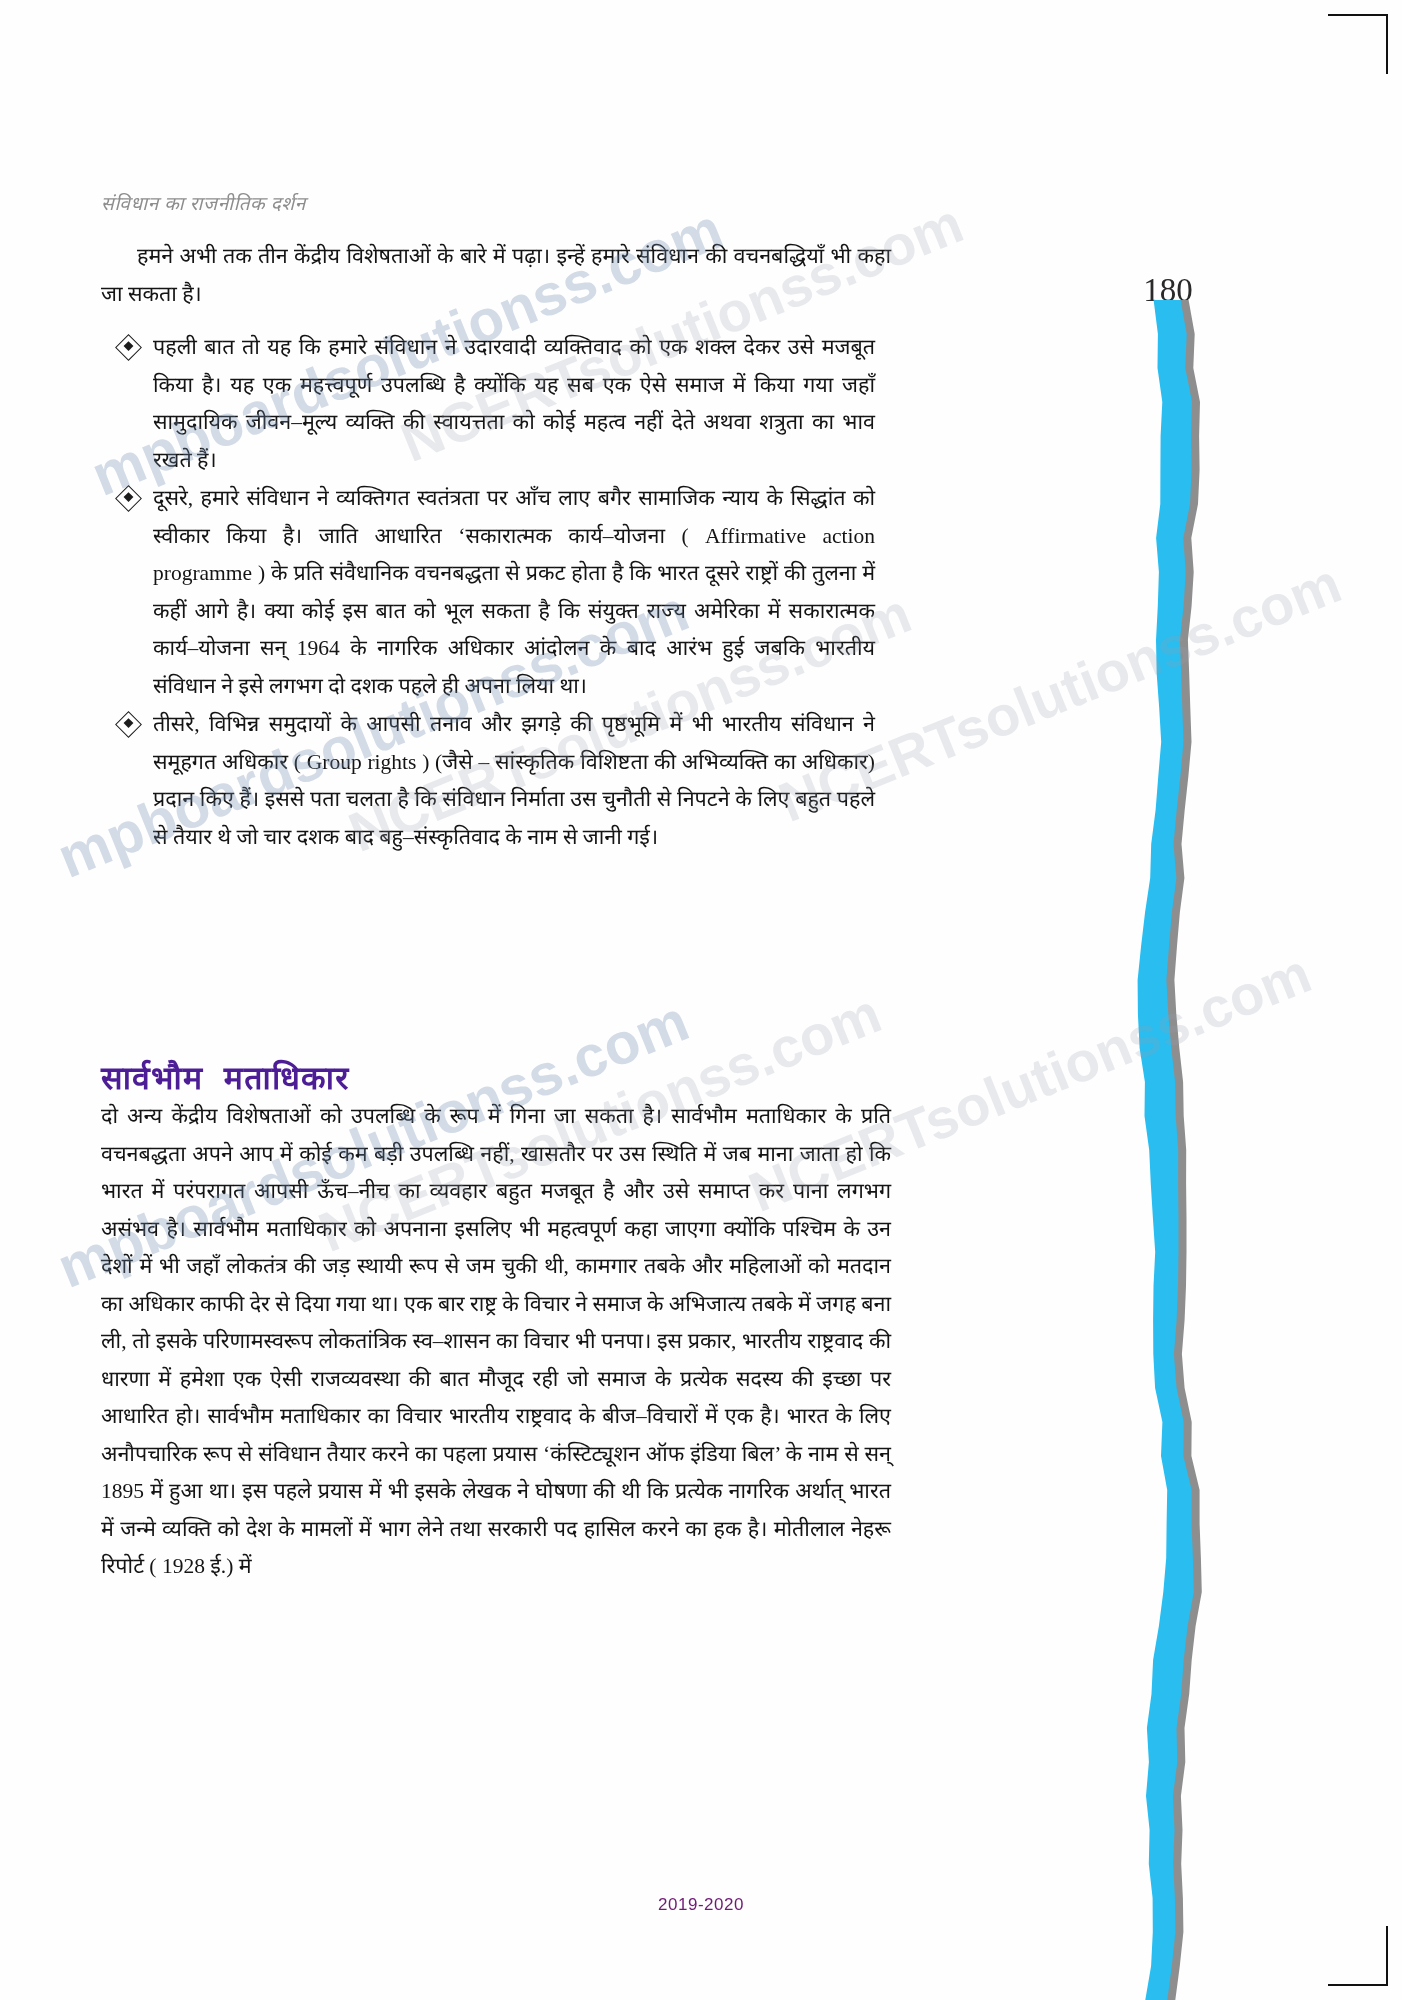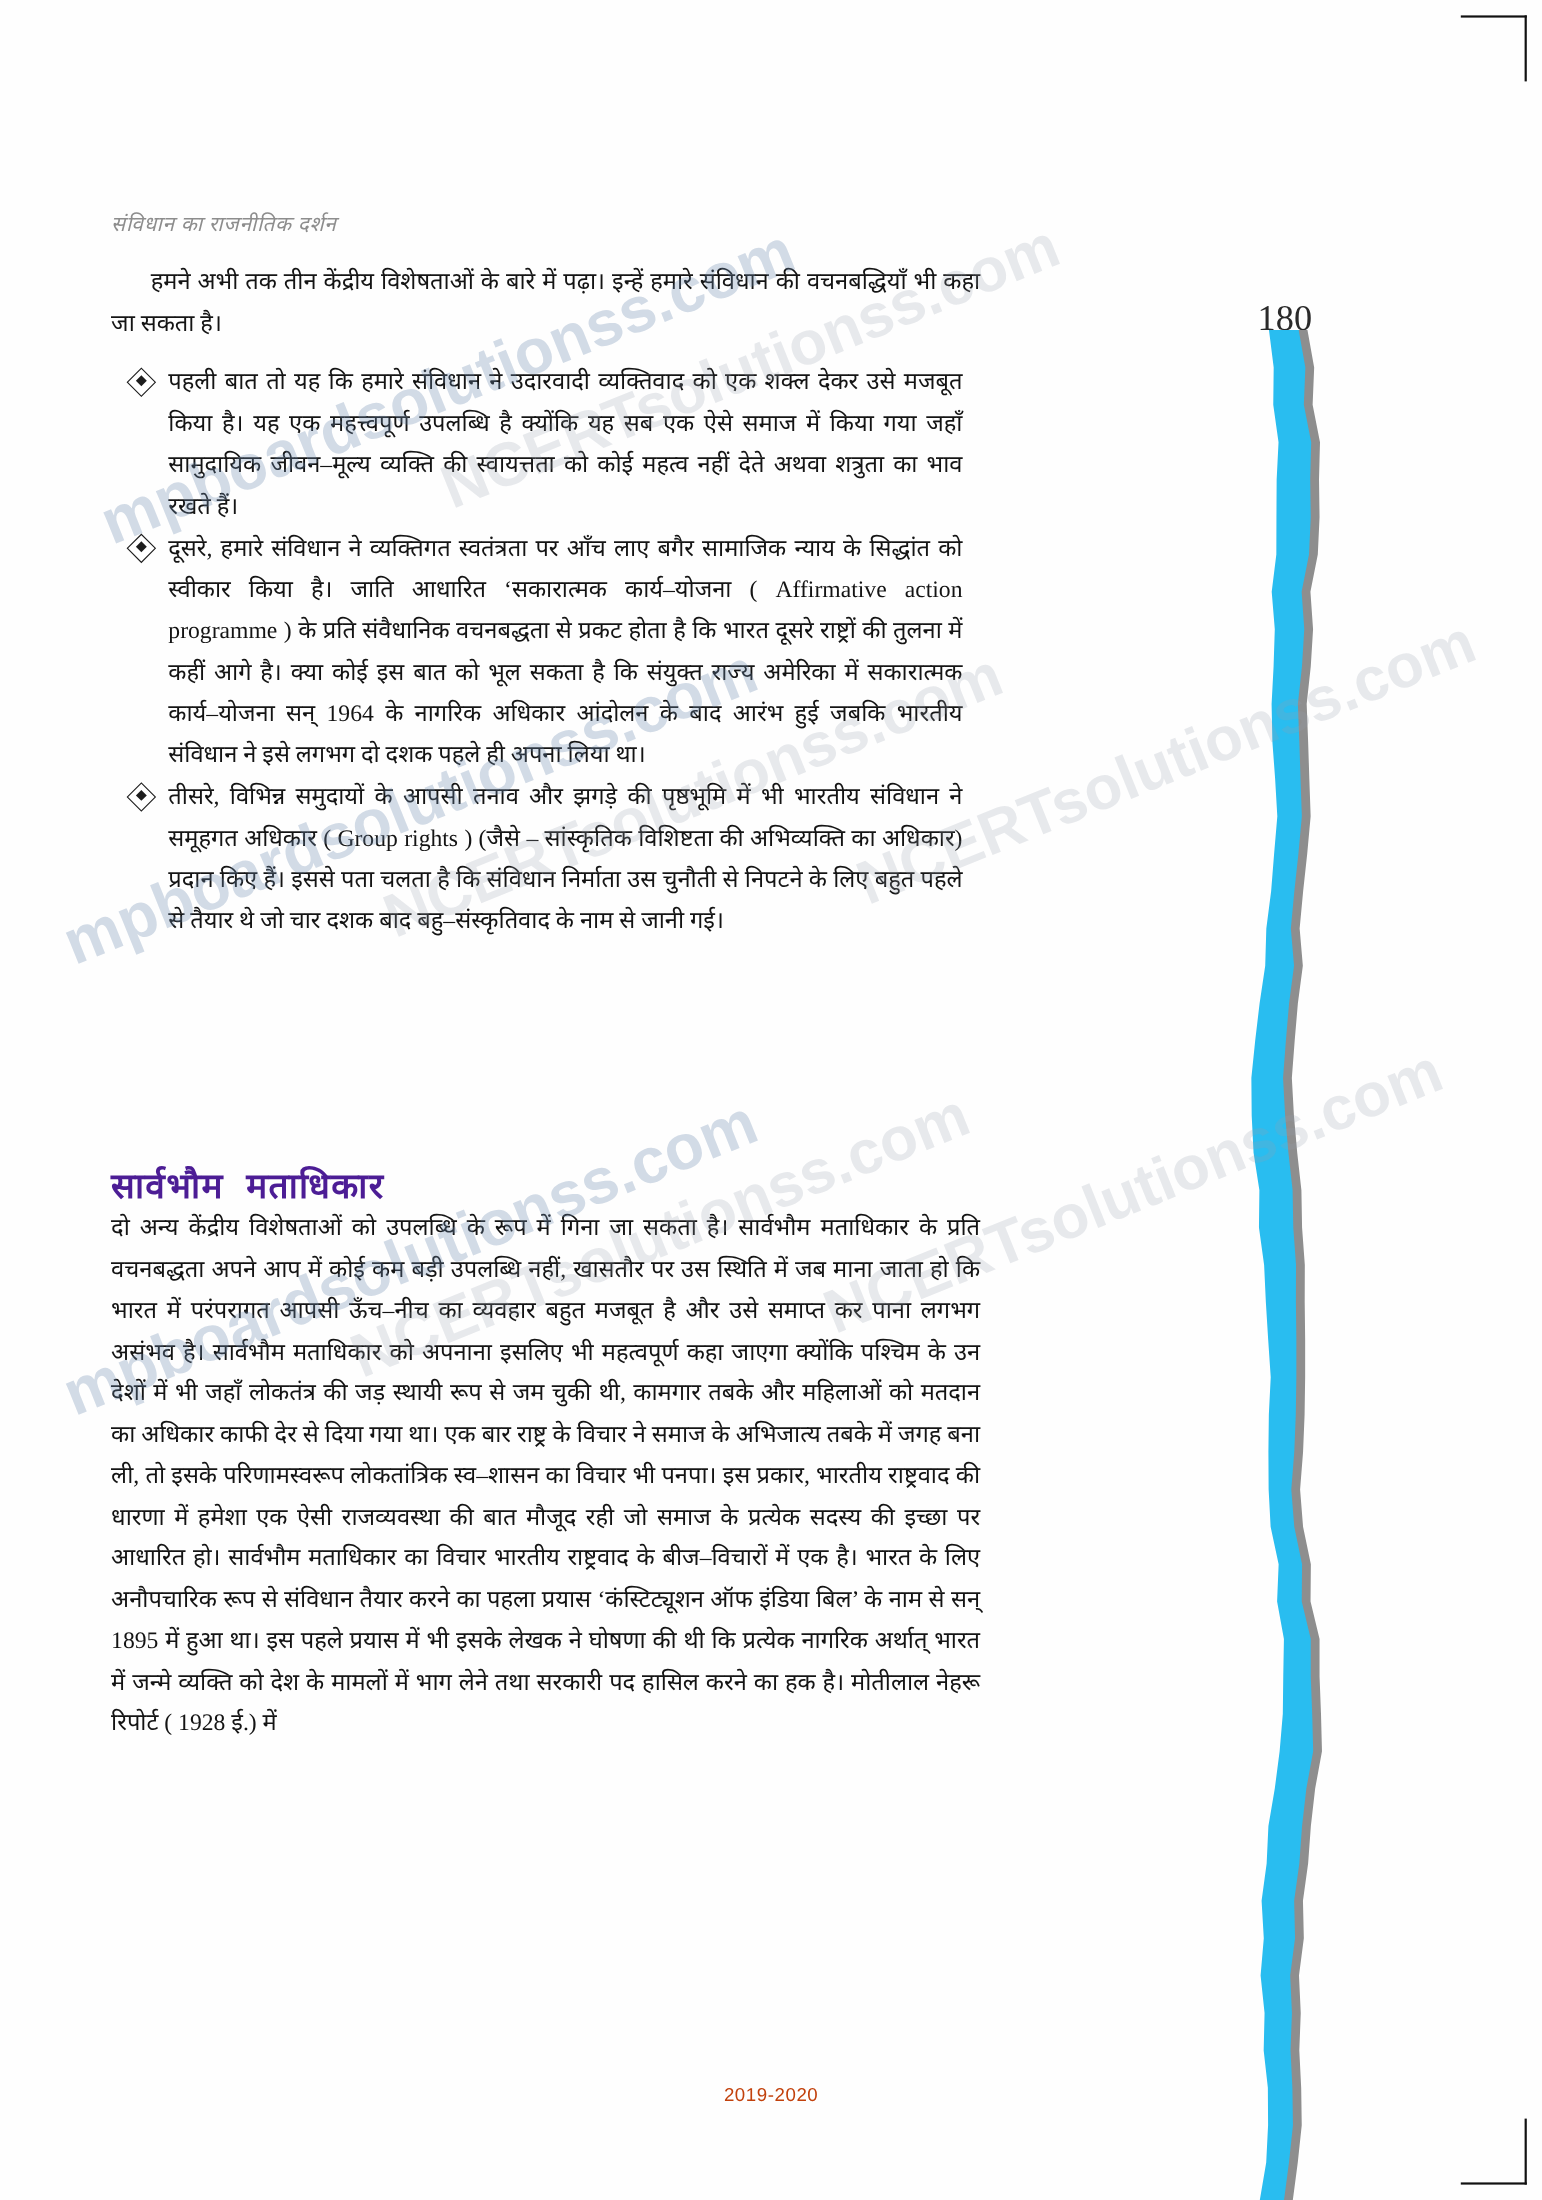--- a/index.html
+++ b/index.html
@@ -71,21 +71,21 @@
     position:absolute;left:101px;top:1098px;width:790px;
     font-size:21.5px;line-height:37.5px;
     text-align:justify;color:#141414;
   }
   #col2 p{margin:0;}
 
   
   #footer{
     position:absolute;left:0;right:0;top:1895px;text-align:center;
     font-family:"Liberation Sans", sans-serif;
-    font-size:17px;letter-spacing:.5px;color:#c2410c;
+    font-size:17px;letter-spacing:.5px;color:#701a75;
   }
 
   
   #wave{position:absolute;left:1120px;top:300px;width:150px;height:1700px;}
 
   
   .wm{
     position:absolute;pointer-events:none;user-select:none;
     font-family:"Liberation Sans", sans-serif;font-weight:700;
     white-space:nowrap;

